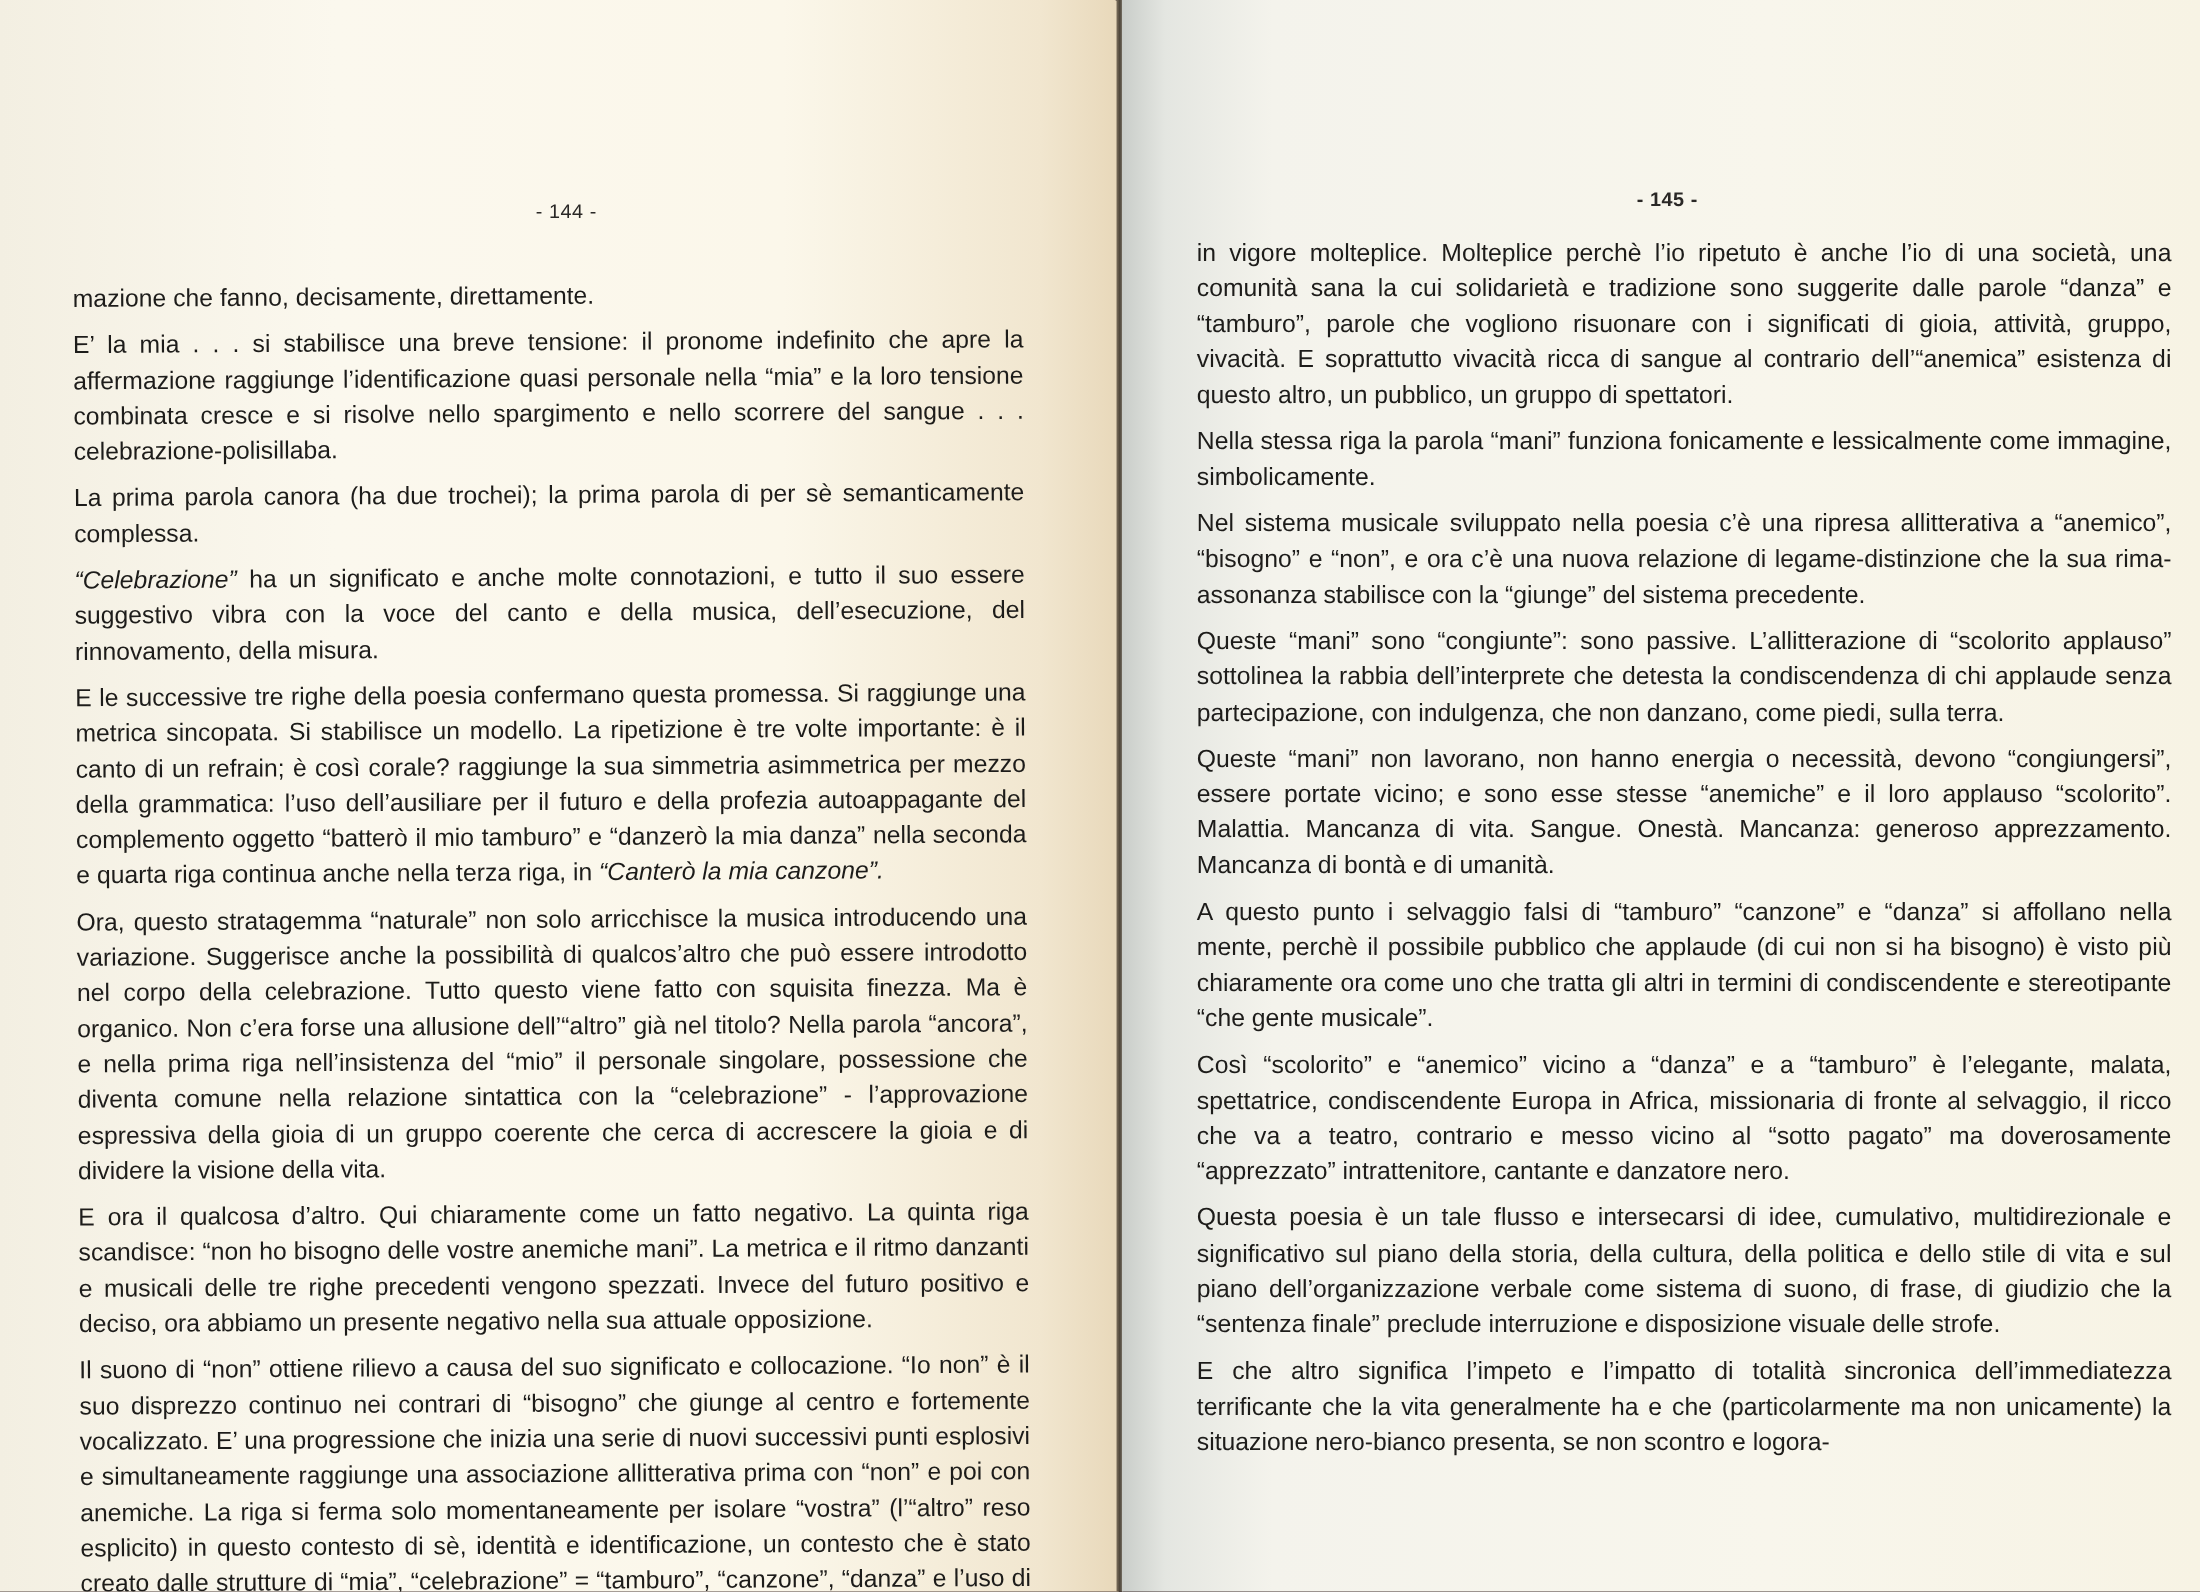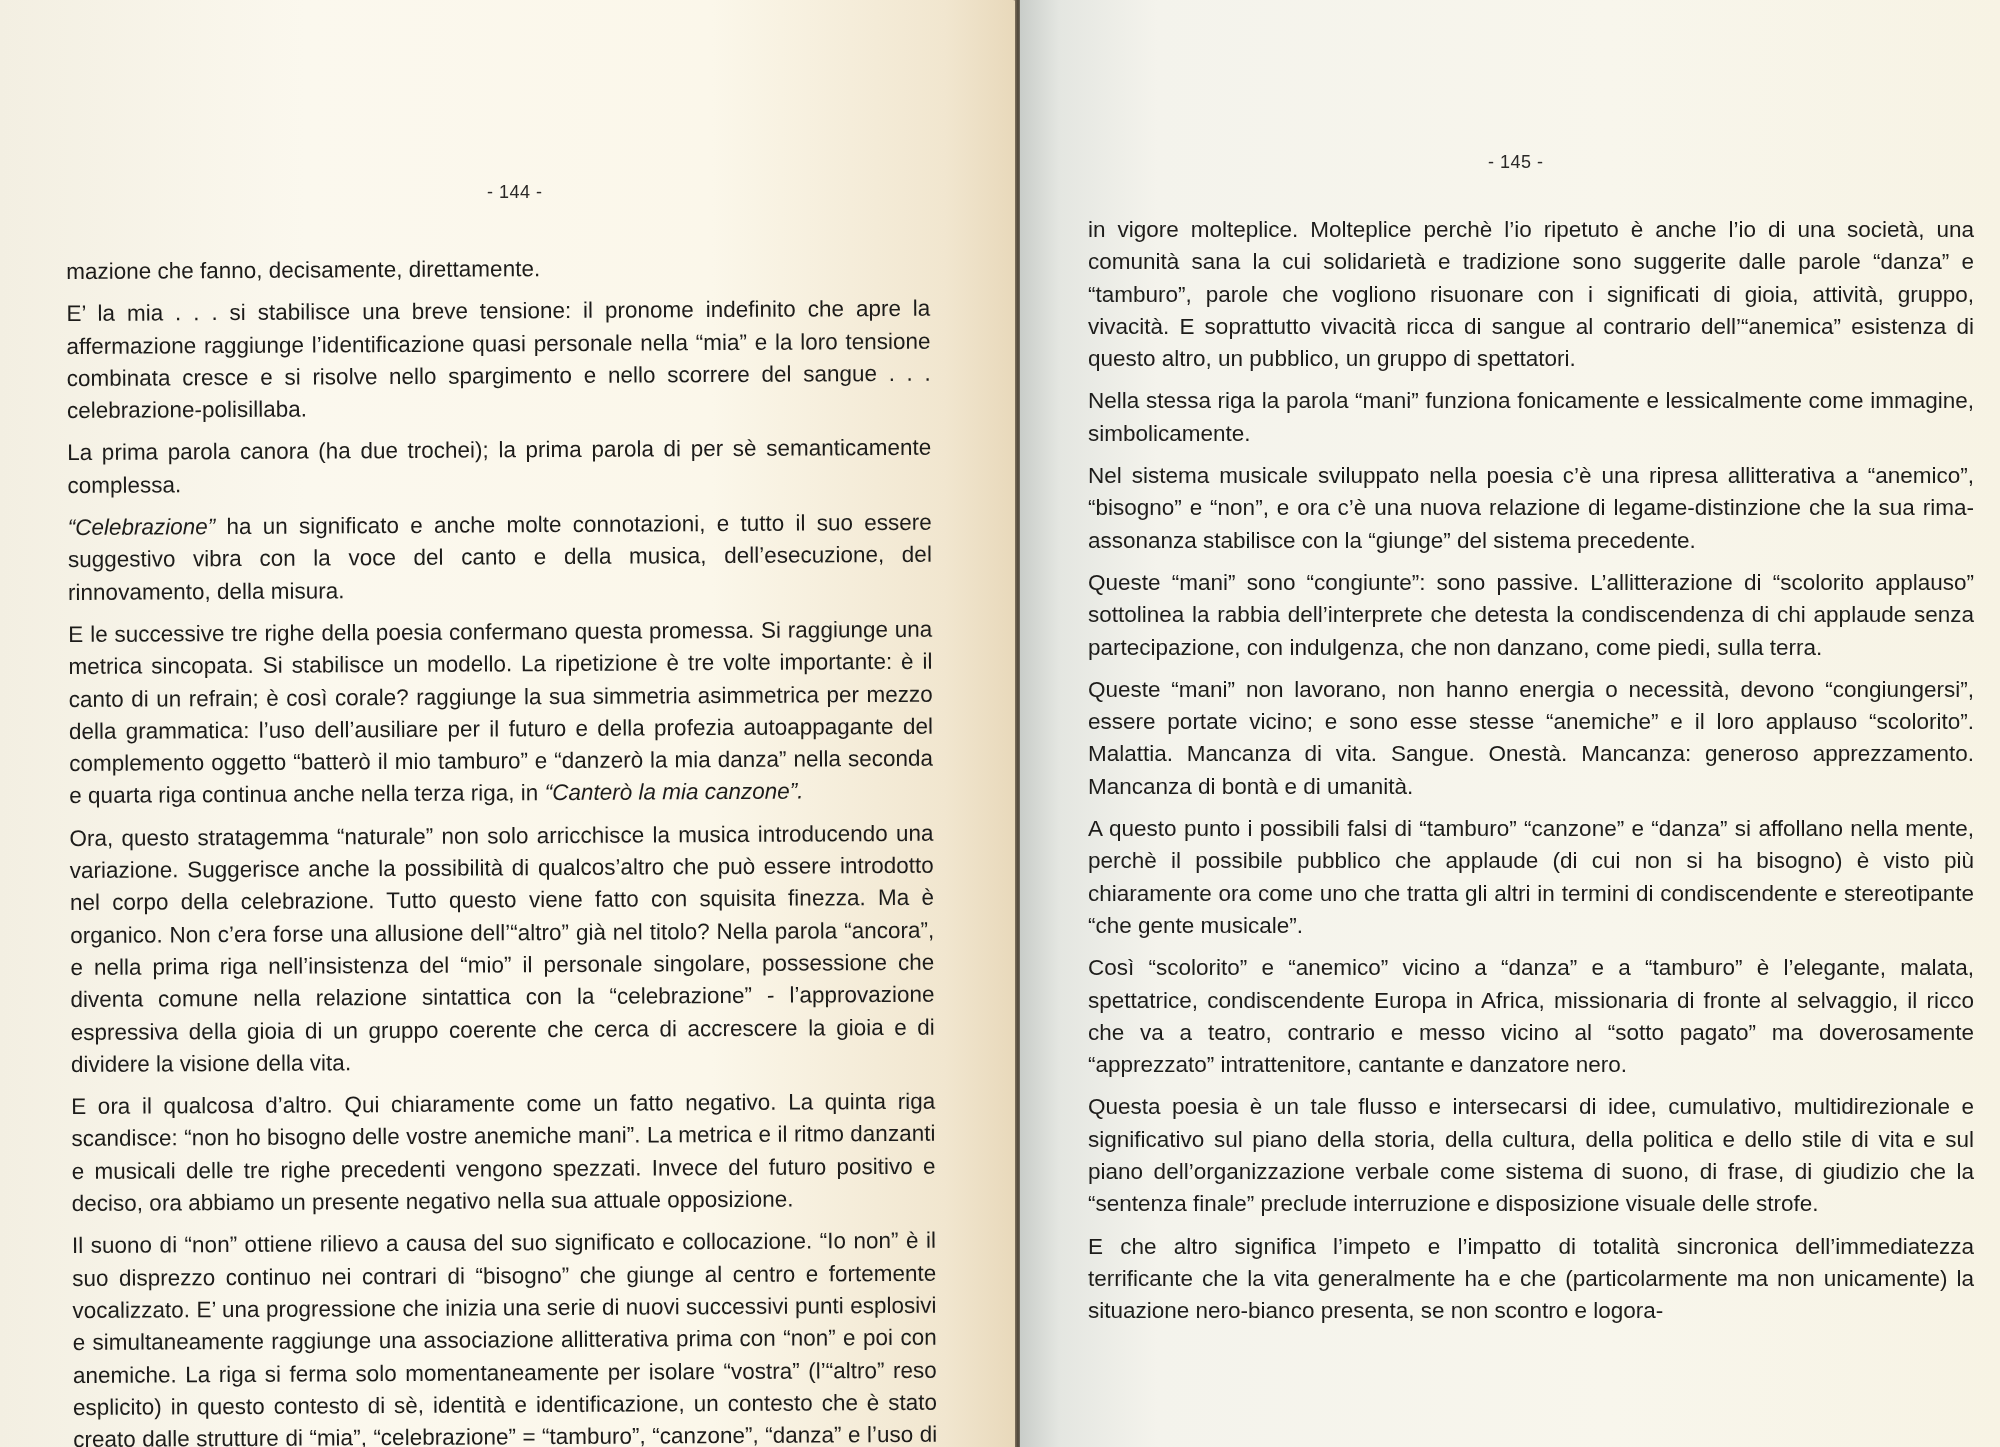--- a/index.html
+++ b/index.html
@@ -58,26 +58,26 @@
       <p><span>E le successive tre righe della poesia confermano questa promessa. Si raggiunge una metrica sincopata. Si stabilisce un modello. La ripetizione è tre volte importante: è il canto di un refrain; è così corale? raggiunge la sua simmetria asimmetrica per mezzo della grammatica: l’uso dell’ausiliare per il futuro e della profezia autoappagante del complemento oggetto “batterò il mio tamburo” e “danzerò la mia danza” nella seconda e quarta riga continua anche nella terza riga, in </span><span class="it">“Canterò la mia canzone”.</span></p>
       <p>Ora, questo stratagemma “naturale” non solo arricchisce la musica introducendo una variazione. Suggerisce anche la possibilità di qualcos’altro che può essere introdotto nel corpo della celebrazione. Tutto questo viene fatto con squisita finezza. Ma è organico. Non c’era forse una allusione dell’“altro” già nel titolo? Nella parola “ancora”, e nella prima riga nell’insistenza del “mio” il personale singolare, possessione che diventa comune nella relazione sintattica con la “celebrazione” - l’approvazione espressiva della gioia di un gruppo coerente che cerca di accrescere la gioia e di dividere la visione della vita.</p>
       <p>E ora il qualcosa d’altro. Qui chiaramente come un fatto negativo. La quinta riga scandisce: “non ho bisogno delle vostre anemiche mani”. La metrica e il ritmo danzanti e musicali delle tre righe precedenti vengono spezzati. Invece del futuro positivo e deciso, ora abbiamo un presente negativo nella sua attuale opposizione.</p>
       <p>Il suono di “non” ottiene rilievo a causa del suo significato e collocazione. “Io non” è il suo disprezzo continuo nei contrari di “bisogno” che giunge al centro e fortemente vocalizzato. E’ una progressione che inizia una serie di nuovi successivi punti esplosivi e simultaneamente raggiunge una associazione allitterativa prima con “non” e poi con anemiche. La riga si ferma solo momentaneamente per isolare “vostra” (l’“altro” reso esplicito) in questo contesto di sè, identità e identificazione, un contesto che è stato creato dalle strutture di “mia”, “celebrazione” = “tamburo”, “canzone”, “danza” e l’uso di “io”</p>
     </div>
   </div>
 
   <div class="gutter"></div>
 
   <div class="page right">
-    <div class="folio" style="left:468px; top:152px;">- 145 -</div>
+    <div class="folio" style="left:468px; top:171px;font-weight:bold;">- 145 -</div>
     <div class="text">
       <p>in vigore molteplice. Molteplice perchè l’io ripetuto è anche l’io di una società, una comunità sana la cui solidarietà e tradizione sono suggerite dalle parole “danza” e “tamburo”, parole che vogliono risuonare con i significati di gioia, attività, gruppo, vivacità. E soprattutto vivacità ricca di sangue al contrario dell’“anemica” esistenza di questo altro, un pubblico, un gruppo di spettatori.</p>
       <p>Nella stessa riga la parola “mani” funziona fonicamente e lessicalmente come immagine, simbolicamente.</p>
       <p>Nel sistema musicale sviluppato nella poesia c’è una ripresa allitterativa a “anemico”, “bisogno” e “non”, e ora c’è una nuova relazione di legame-distinzione che la sua rima-assonanza stabilisce con la “giunge” del sistema precedente.</p>
       <p>Queste “mani” sono “congiunte”: sono passive. L’allitterazione di “scolorito applauso” sottolinea la rabbia dell’interprete che detesta la condiscendenza di chi applaude senza partecipazione, con indulgenza, che non danzano, come piedi, sulla terra.</p>
       <p>Queste “mani” non lavorano, non hanno energia o necessità, devono “congiungersi”, essere portate vicino; e sono esse stesse “anemiche” e il loro applauso “scolorito”. Malattia. Mancanza di vita. Sangue. Onestà. Mancanza: generoso apprezzamento. Mancanza di bontà e di umanità.</p>
-      <p>A questo punto i possibili falsi di “tamburo” “canzone” e “danza” si affollano nella mente, perchè il possibile pubblico che applaude (di cui non si ha bisogno) è visto più chiaramente ora come uno che tratta gli altri in termini di condiscendente e stereotipante “che gente musicale”.</p>
+      <p>A questo punto i selvaggio falsi di “tamburo” “canzone” e “danza” si affollano nella mente, perchè il possibile pubblico che applaude (di cui non si ha bisogno) è visto più chiaramente ora come uno che tratta gli altri in termini di condiscendente e stereotipante “che gente musicale”.</p>
       <p>Così “scolorito” e “anemico” vicino a “danza” e a “tamburo” è l’elegante, malata, spettatrice, condiscendente Europa in Africa, missionaria di fronte al selvaggio, il ricco che va a teatro, contrario e messo vicino al “sotto pagato” ma doverosamente “apprezzato” intrattenitore, cantante e danzatore nero.</p>
       <p>Questa poesia è un tale flusso e intersecarsi di idee, cumulativo, multidirezionale e significativo sul piano della storia, della cultura, della politica e dello stile di vita e sul piano dell’organizzazione verbale come sistema di suono, di frase, di giudizio che la “sentenza finale” preclude interruzione e disposizione visuale delle strofe.</p>
       <p>E che altro significa l’impeto e l’impatto di totalità sincronica dell’immediatezza terrificante che la vita generalmente ha e che (particolarmente ma non unicamente) la situazione nero-bianco presenta, se non scontro e logora-</p>
     </div>
   </div>
 </div>
 
 </body></html>

